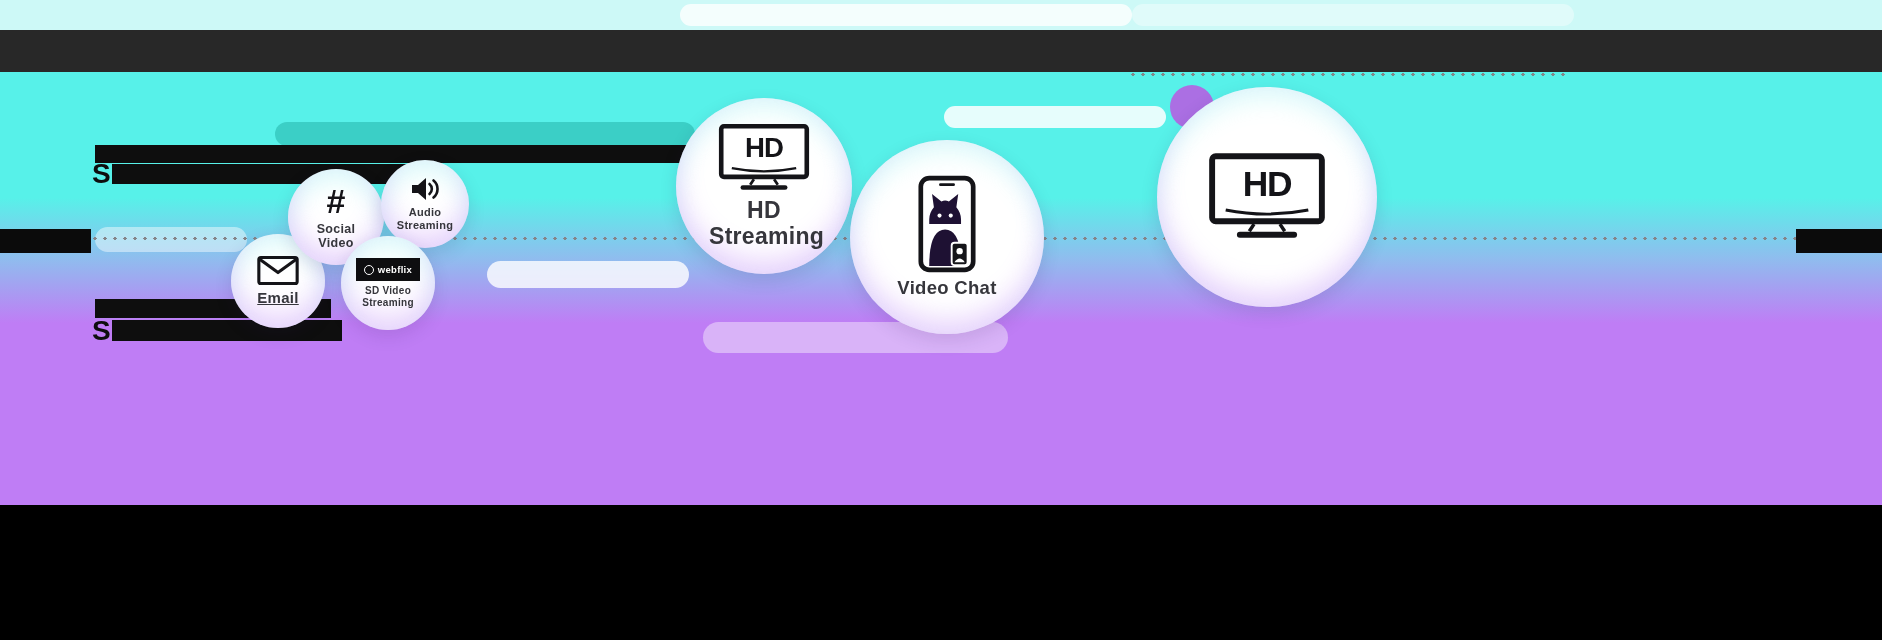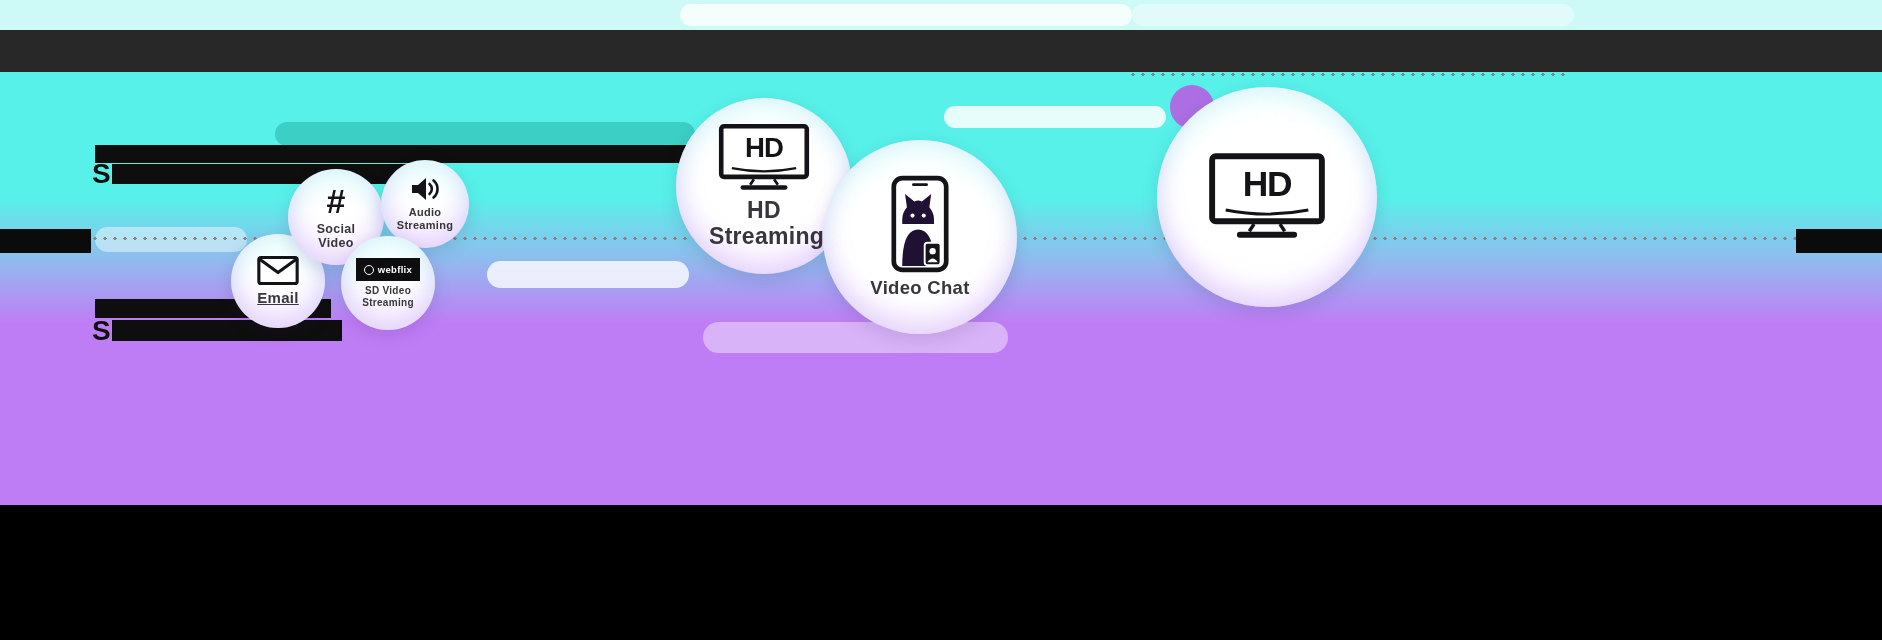--- a/index.html
+++ b/index.html
@@ -60,21 +60,21 @@
   .b-social{left:288px;top:169px;width:96px;height:96px;}
   .b-social .blabel{font-size:12.5px;width:70px;}
   .b-audio {left:381px;top:160px;width:88px;height:88px;}
   .b-audio .blabel{font-size:11px;width:72px;}
   .b-sd    {left:341px;top:236px;width:94px;height:94px;}
   .b-sd .blabel{font-size:10px;width:74px;}
   .b-upload{left:555px;top:169px;width:124px;height:124px;}
   .b-upload .blabel{font-size:12.5px;width:116px;}
   .b-hd    {left:676px;top:98px;width:176px;height:176px;}
   .b-hd .blabel{font-size:23px;width:110px;}
-  .b-video {left:823px;top:140px;width:194px;height:194px;}
+  .b-video {left:850px;top:140px;width:194px;height:194px;}
   .b-video .blabel{font-size:18.5px;white-space:nowrap;}
   .b-4k    {left:1157px;top:87px;width:220px;height:220px;}
   .b-4k .blabel{font-size:19px;width:160px;}
 
   .hash-glyph{font-size:34px;font-weight:bold;color:#141418;line-height:1;}
   .webflix-box{background:#0e0e10;border-radius:0;padding:6px 8px;display:flex;align-items:center;gap:4px;}
   .wf-circle{width:8px;height:8px;border:1.6px solid #fff;border-radius:50%;}
   .wf-text{color:#fff;font-size:9.5px;font-weight:bold;letter-spacing:.3px;}
   svg text{font-family:"Liberation Sans", sans-serif;}
 </style>

